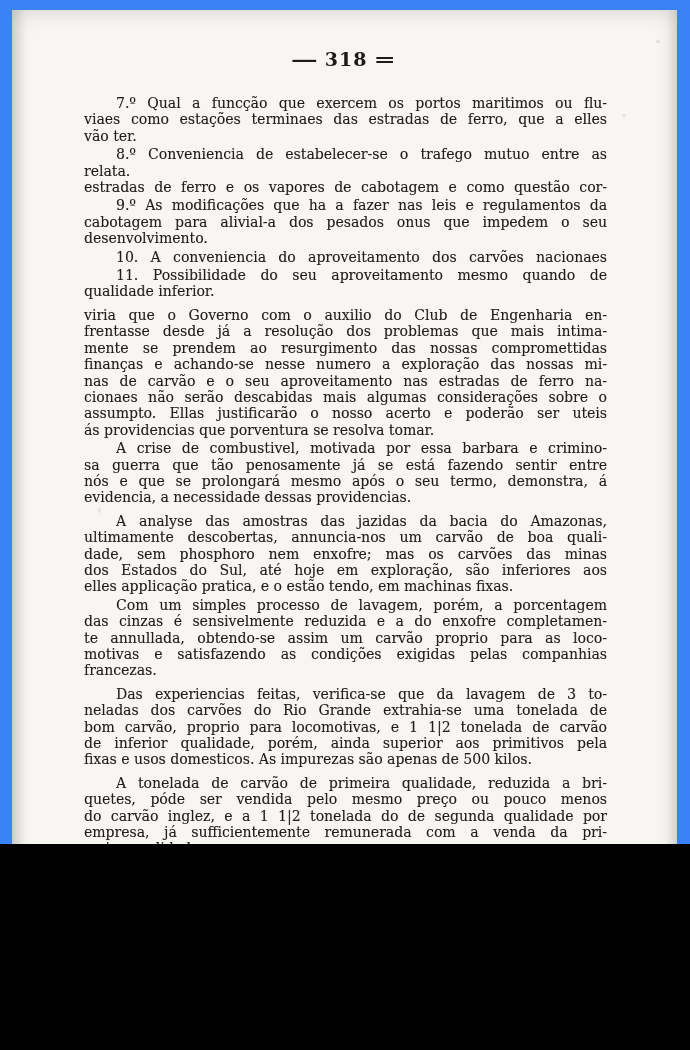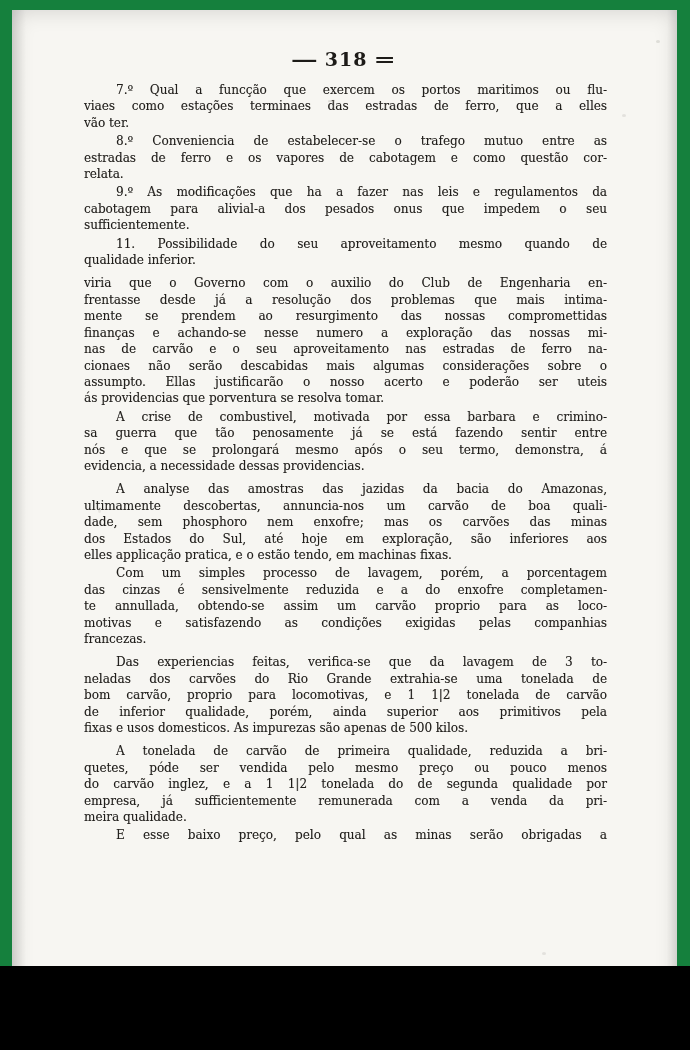--- a/index.html
+++ b/index.html
@@ -3,22 +3,22 @@
 <meta charset="utf-8">
 <style>
   html, body {
     margin: 0;
     padding: 0;
     background: #000;
   }
   #screenshot {
     position: relative;
     width: 690px;
-    height: 966px;
-    background: #15803d;
+    height: 844px;
+    background: #3b82f6;
     overflow: hidden;
     font-family: "DejaVu Serif", "Liberation Serif", serif;
   }
   
   .sheet {
     position: absolute;
     left: 12px;
     top: 10px;
     width: 665px;
     height: 1021px;
@@ -52,23 +52,23 @@
     letter-spacing: 1px;
   }
   .page-header .orn {
     display: inline-block;
     margin: 0 10px;
     transform: scaleX(1.4);
     font-weight: bold;
   }
   
   .body-text {
-    margin: 12px 70px 0 72px;
+    margin: 25px 70px 0 72px;
     color: #201e1b;
-    font-size: 12px;
+    font-size: 14px;
     line-height: 16.4px;
     text-shadow: 0.3px 0.3px 0 rgba(32,30,27,0.35);
   }
   .paragraph { margin: 0 0 2px 0; }
   .paragraph.section-break { margin-top: 7px; }
   .line {
     text-align: justify;
     text-align-last: justify;
     white-space: nowrap;
     overflow: visible;
@@ -97,29 +97,30 @@
       <span class="orn">—</span><span>318</span><span class="orn">=</span>
     </div>
     <div class="body-text">
         <div class="paragraph">
           <div class="line first">7.º Qual a funcção que exercem os portos maritimos ou flu-</div>
           <div class="line">viaes como estações terminaes das estradas de ferro, que a elles</div>
           <div class="line last">vão ter.</div>
         </div>
         <div class="paragraph">
           <div class="line first">8.º Conveniencia de estabelecer-se o trafego mutuo entre as</div>
+          <div class="line last">relata.</div>
           <div class="line">estradas de ferro e os vapores de cabotagem e como questão cor-</div>
-          <div class="line last">relata.</div>
         </div>
         <div class="paragraph">
           <div class="line first">9.º As modificações que ha a fazer nas leis e regulamentos da</div>
           <div class="line">cabotagem para alivial-a dos pesados onus que impedem o seu</div>
-          <div class="line last">sufficientemente.</div>
+          <div class="line last">desenvolvimento.</div>
         </div>
         <div class="paragraph">
+          <div class="line first">10. A conveniencia do aproveitamento dos carvões nacionaes</div>
         </div>
         <div class="paragraph">
           <div class="line first">11. Possibilidade do seu aproveitamento mesmo quando de</div>
           <div class="line last">qualidade inferior.</div>
         </div>
         <div class="paragraph section-break">
           <div class="line">viria que o Governo com o auxilio do Club de Engenharia en-</div>
           <div class="line">frentasse desde já a resolução dos problemas que mais intima-</div>
           <div class="line">mente se prendem ao resurgimento das nossas compromettidas</div>
           <div class="line">finanças e achando-se nesse numero a exploração das nossas mi-</div>

